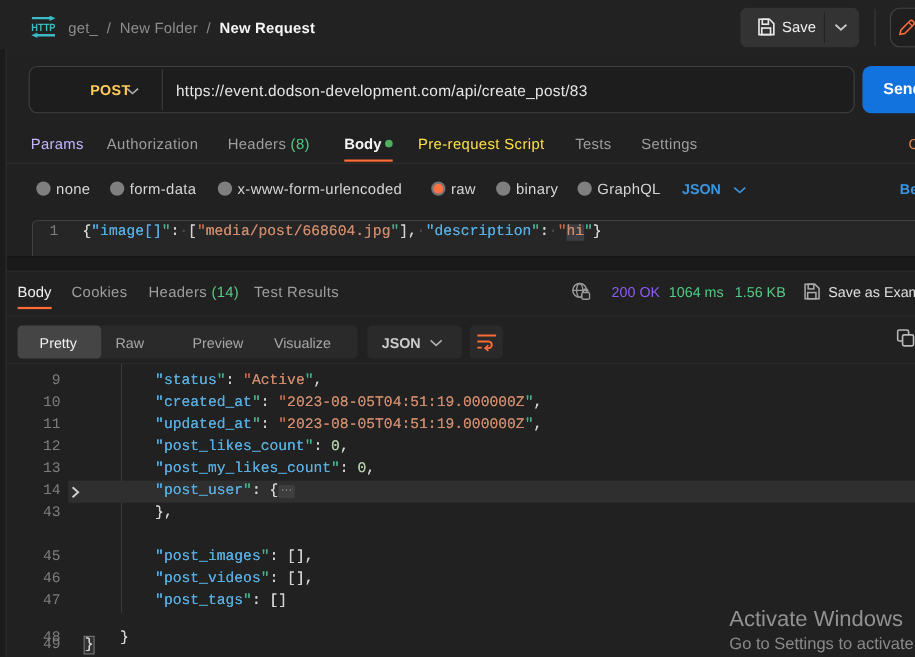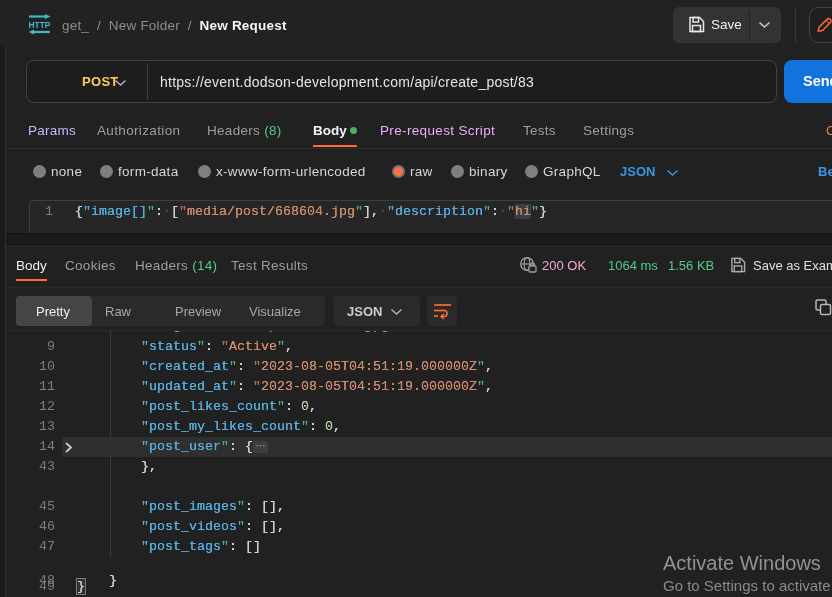--- a/index.html
+++ b/index.html
@@ -62,21 +62,21 @@
 <div class="abs" style="left:147px;top:63px;width:1px;height:37px;background:#3d3d3d;"></div>
 <div class="abs" style="left:160px;top:74px;font-size:14px;letter-spacing:0.25px;color:#e6e6e6;">https://event.dodson-development.com/api/create_post/83</div>
 <div class="abs" style="left:784px;top:60px;width:80px;height:43px;background:#1272de;border-radius:8px;"></div>
 <div class="abs" style="left:803px;top:73px;font-size:14.5px;font-weight:bold;color:#ffffff;">Send</div>
 
 <div class="abs" style="left:28px;top:123px;font-size:13.5px;letter-spacing:0.25px;color:#c4b5fd;">Params</div>
 <div class="abs" style="left:97px;top:123px;font-size:13.5px;letter-spacing:0.35px;color:#9e9e9e;">Authorization</div>
 <div class="abs" style="left:207px;top:123px;font-size:13.5px;letter-spacing:0.3px;color:#9e9e9e;">Headers <span class="green">(8)</span></div>
 <div class="abs" style="left:313px;top:123px;font-size:13.5px;color:#f5f5f5;font-weight:bold;">Body</div>
 <div class="abs" style="left:350px;top:127px;width:7px;height:7px;border-radius:50%;background:#4cb05c;"></div>
-<div class="abs" style="left:380px;top:123px;font-size:13.5px;letter-spacing:0.35px;color:#f0abfc;">Pre-request Script</div>
+<div class="abs" style="left:380px;top:123px;font-size:13.5px;letter-spacing:0.35px;color:#fde047;">Pre-request Script</div>
 <div class="abs" style="left:523px;top:123px;font-size:13.5px;letter-spacing:0.25px;color:#9e9e9e;">Tests</div>
 <div class="abs" style="left:583px;top:123px;font-size:13.5px;letter-spacing:0.3px;color:#9e9e9e;">Settings</div>
 <div class="abs" style="left:826px;top:123px;font-size:13px;color:#e8824a;">Cookies</div>
 <div class="abs" style="left:313px;top:145px;width:44px;height:2px;background:#ff6c37;"></div>
 <div class="abs" style="left:0;top:148px;width:832px;height:1px;background:#2e2e2e;"></div>
 
 <div class="abs" style="left:33px;top:165px;width:13px;height:13px;border-radius:50%;background:#7f7f7f;"></div>
 <div class="abs" style="left:51px;top:164px;font-size:13.5px;letter-spacing:0.3px;color:#d6d6d6;">none</div>
 <div class="abs" style="left:100px;top:165px;width:13px;height:13px;border-radius:50%;background:#7f7f7f;"></div>
 <div class="abs" style="left:118px;top:164px;font-size:13.5px;letter-spacing:0.3px;color:#d6d6d6;">form-data</div>
@@ -108,21 +108,21 @@
 <div class="abs" style="left:231px;top:258px;font-size:13.5px;letter-spacing:0.3px;color:#9e9e9e;">Test Results</div>
 <div class="abs" style="left:16px;top:279px;width:31px;height:2px;background:#ff6c37;"></div>
 
 <svg class="abs" style="left:519px;top:256px;" width="18" height="18" viewBox="0 0 18 18">
   <circle cx="8" cy="8" r="6.3" fill="none" stroke="#9a9a9a" stroke-width="1.4"></circle>
   <ellipse cx="8" cy="8" rx="2.8" ry="6.3" fill="none" stroke="#9a9a9a" stroke-width="1.2"></ellipse>
   <line x1="1.7" y1="8" x2="14.3" y2="8" stroke="#9a9a9a" stroke-width="1.2"></line>
   <rect x="10" y="10" width="7" height="6" rx="1" fill="#212121" stroke="#9a9a9a" stroke-width="1.3"></rect>
   <path d="M11.5 10 V8.8 A2 2 0 0 1 15.5 8.8 V10" fill="none" stroke="#9a9a9a" stroke-width="1.3"></path>
 </svg>
-<div class="abs" style="left:542px;top:258px;font-size:13px;color:#f9a8d4;">200 OK</div>
+<div class="abs" style="left:556px;top:258px;font-size:13px;color:#8b5cf6;">200 OK</div>
 <div class="abs" style="left:608px;top:258px;font-size:13px;color:#55cb85;">1064 ms</div>
 <div class="abs" style="left:668px;top:258px;font-size:13px;color:#55cb85;">1.56 KB</div>
 <svg class="abs" style="left:730px;top:257px;" width="16" height="16" viewBox="0 0 17 17">
   <path d="M2 1.5 H11.5 L15.5 5.5 V15.5 H2 Z" fill="none" stroke="#aaaaaa" stroke-width="1.5"></path>
   <rect x="5" y="1.5" width="5.5" height="4.5" fill="none" stroke="#aaaaaa" stroke-width="1.5"></rect>
   <rect x="4.5" y="9.5" width="8" height="6" fill="none" stroke="#aaaaaa" stroke-width="1.5"></rect>
 </svg>
 <div class="abs" style="left:753px;top:258px;font-size:13px;color:#e0e0e0;">Save as Example</div>
 <div class="abs" style="left:0;top:287px;width:832px;height:1px;background:#2a2a2a;"></div>
 

